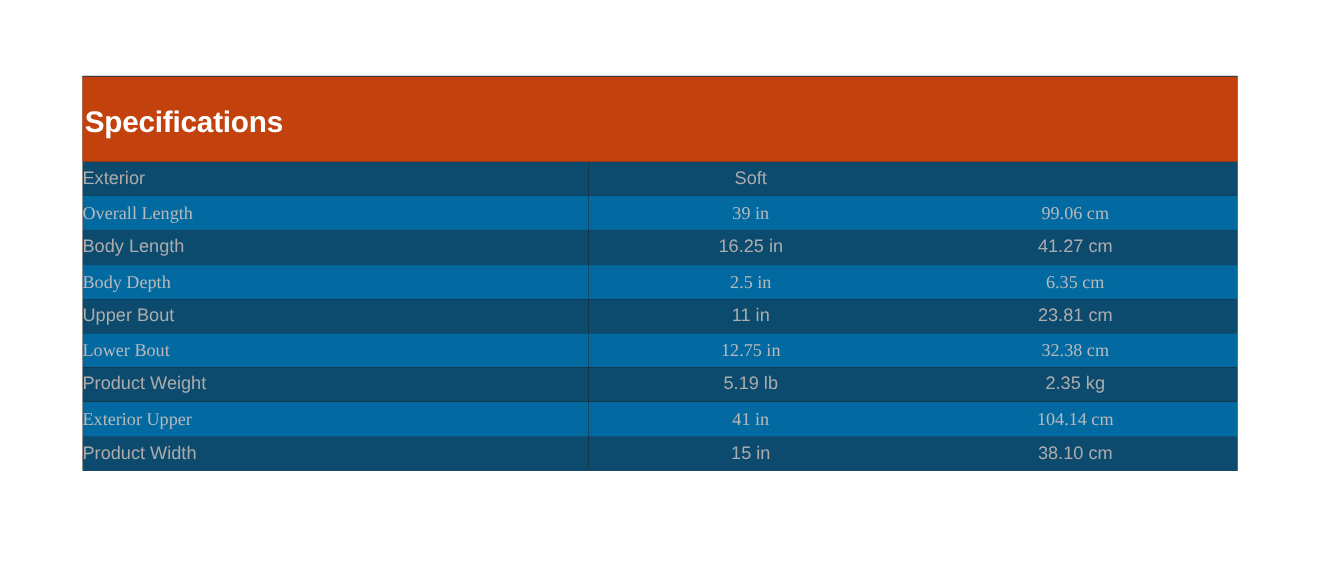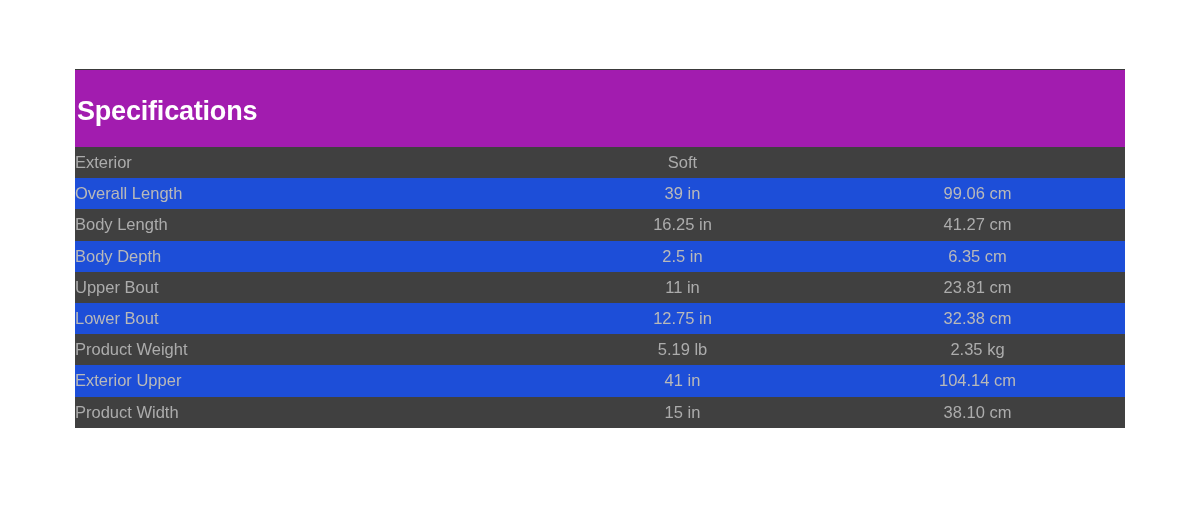--- a/index.html
+++ b/index.html
@@ -28,21 +28,21 @@
     left: 75px;
     top: 69px;
     width: 1050px;
     background: #222222;
     border-top: 1px solid #3a3a3a;
     box-sizing: border-box;
   }
 
   .spec-header {
     height: 77px;
-    background: #a21caf;
+    background: #c2410c;
     position: relative;
     text-align: right;
   }
 
   .spec-title {
     position: absolute;
     left: 2px;
     top: 6px;
     color: #ffffff;
     font-size: 27px;
@@ -55,22 +55,22 @@
   .spec-table {
     width: 100%;
     border-collapse: collapse;
     table-layout: fixed;
   }
 
   .spec-table tr {
     height: 31.2px;
   }
 
-  .spec-table tr.row-odd  { background: #404040; }
-  .spec-table tr.row-even { background: #1d4ed8; }
+  .spec-table tr.row-odd  { background: #0c4a6e; }
+  .spec-table tr.row-even { background: #0369a1; font-family: Liberation Serif, serif; }
 
   .spec-table td {
     padding: 0;
     font-size: 16.5px;
     line-height: 31.2px;
     height: 31.2px;
     vertical-align: middle;
     white-space: nowrap;
     overflow: hidden;
   }

